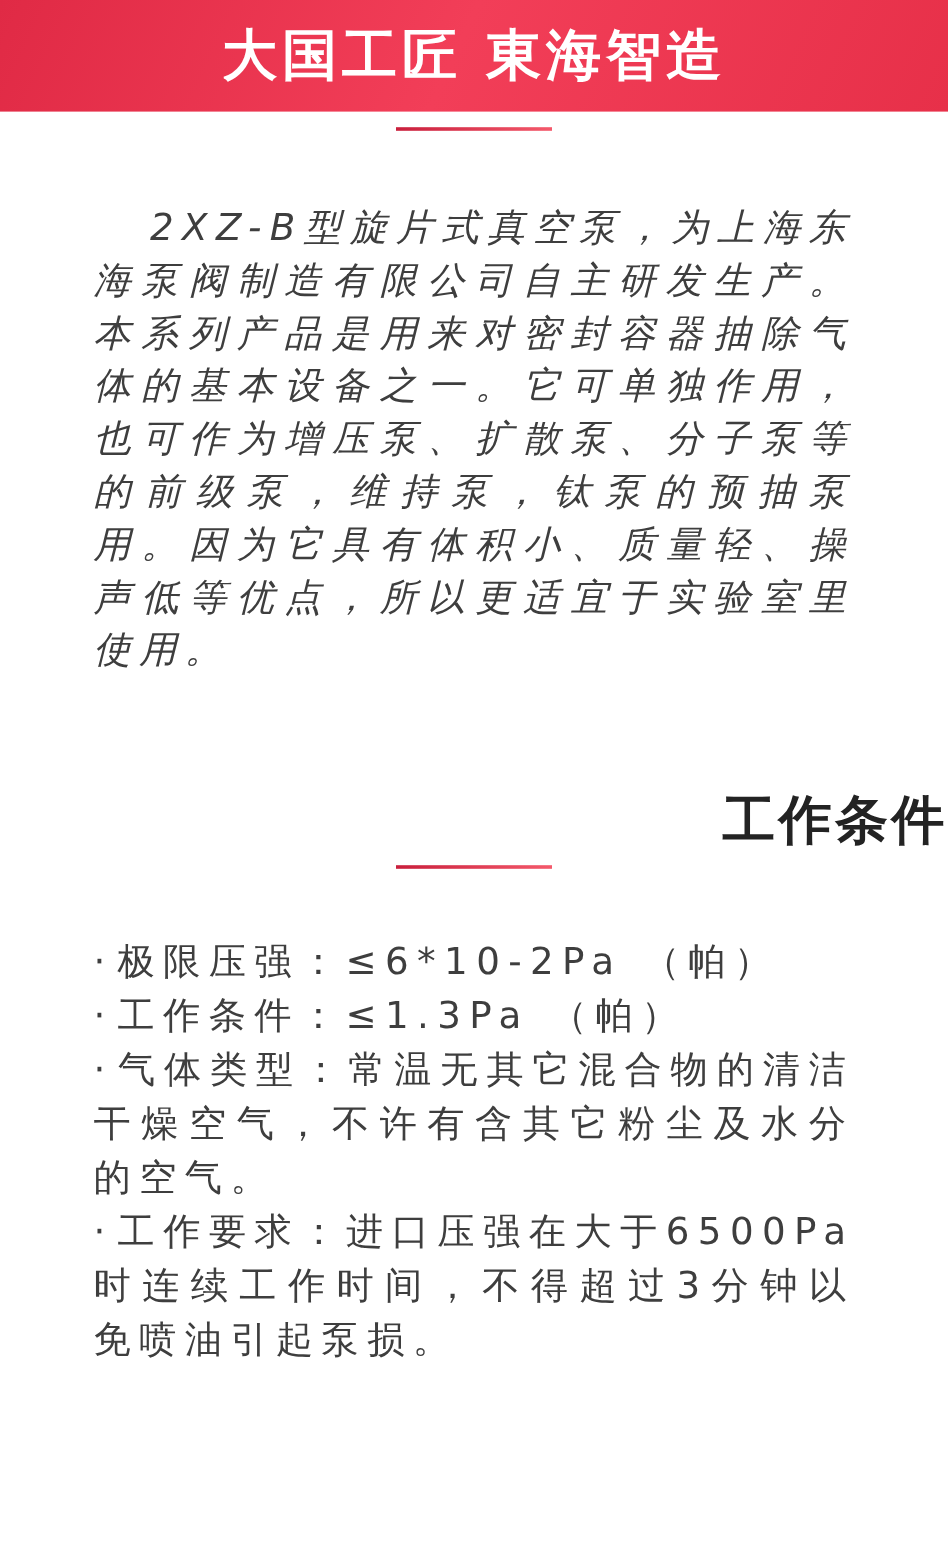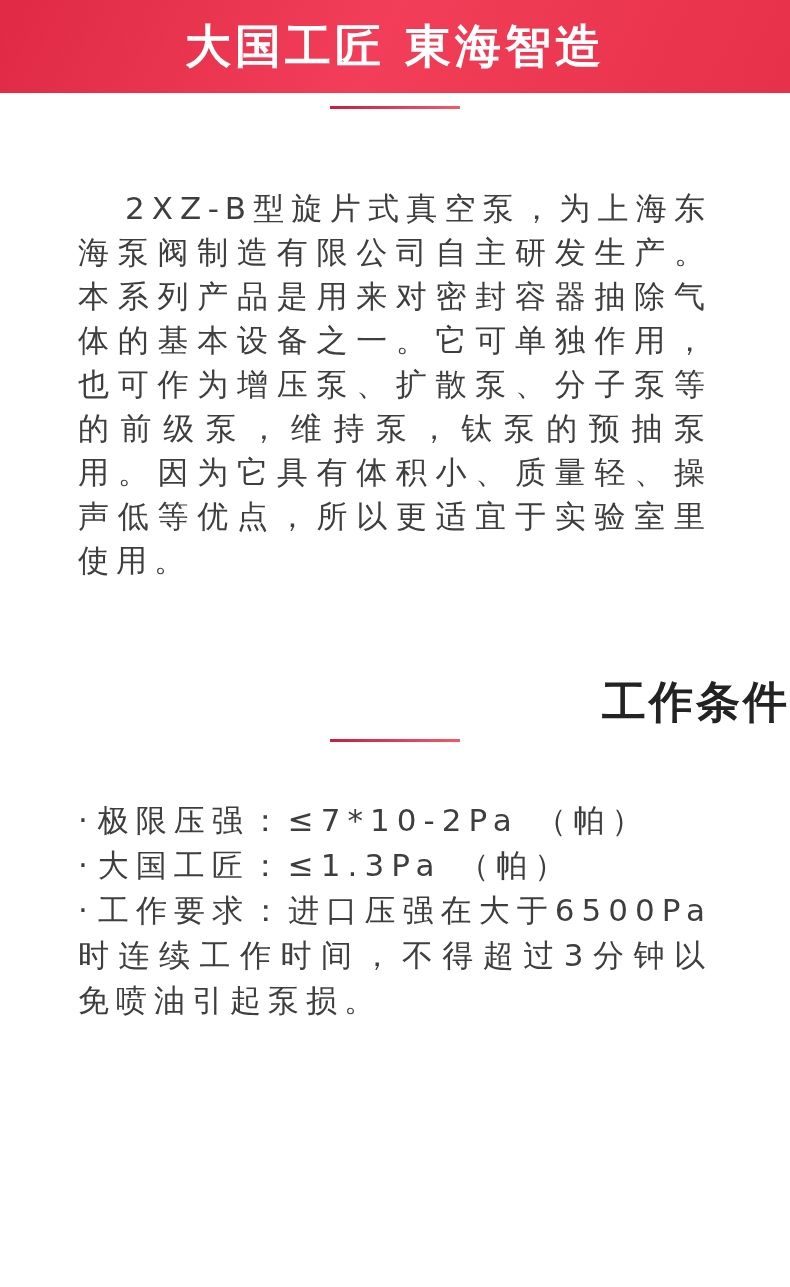--- a/index.html
+++ b/index.html
@@ -55,23 +55,24 @@
   .content {
     width: 634px;
     margin-left: 78px;
     margin-right: 78px;
     color: #3e3e3e;
     font-size: 31px;
     letter-spacing: 7px;
     text-align: justify;
   }
   .intro-paragraph {
-    margin-top: 77px;
+    margin-top: 59px;
     line-height: 44px;
     text-indent: 47px;
+    font-style: italic;
   }
   .conditions-list {
     margin-top: 56px;
     line-height: 45px;
   }
   .conditions-list p {
     margin: 0;
     padding: 0;
   }
   .bullet {
@@ -89,17 +90,18 @@
 <div>
   <div class="heading-underline"></div>
   <p class="content intro-paragraph">2XZ-B型旋片式真空泵，为上海东海泵阀制造有限公司自主研发生产。本系列产品是用来对密封容器抽除气体的基本设备之一。它可单独作用，也可作为增压泵、扩散泵、分子泵等的前级泵，维持泵，钛泵的预抽泵用。因为它具有体积小、质量轻、操声低等优点，所以更适宜于实验室里使用。</p>
 </div>
 
 <div>
   <h1 class="section-heading heading-conditions" style="margin-bottom:0;">工作条件</h1>
   <div class="heading-underline"></div>
 
   <div class="content conditions-list">
-    <p><span class="bullet">·</span><span>极限压强：≤7*10-2Pa （帕）</span></p>
-    <p><span class="bullet">·</span><span>大国工匠：≤1.3Pa （帕）</span></p>
+    <p><span class="bullet">·</span><span>极限压强：≤6*10-2Pa （帕）</span></p>
+    <p><span class="bullet">·</span><span>工作条件：≤1.3Pa （帕）</span></p>
+    <p><span class="bullet">·</span><span>气体类型：常温无其它混合物的清洁干燥空气，不许有含其它粉尘及水分的空气。</span></p>
     <p><span class="bullet">·</span><span>工作要求：进口压强在大于6500Pa时连续工作时间，不得超过3分钟以免喷油引起泵损。</span></p>
   </div>
 </div>
 
 </body></html>

